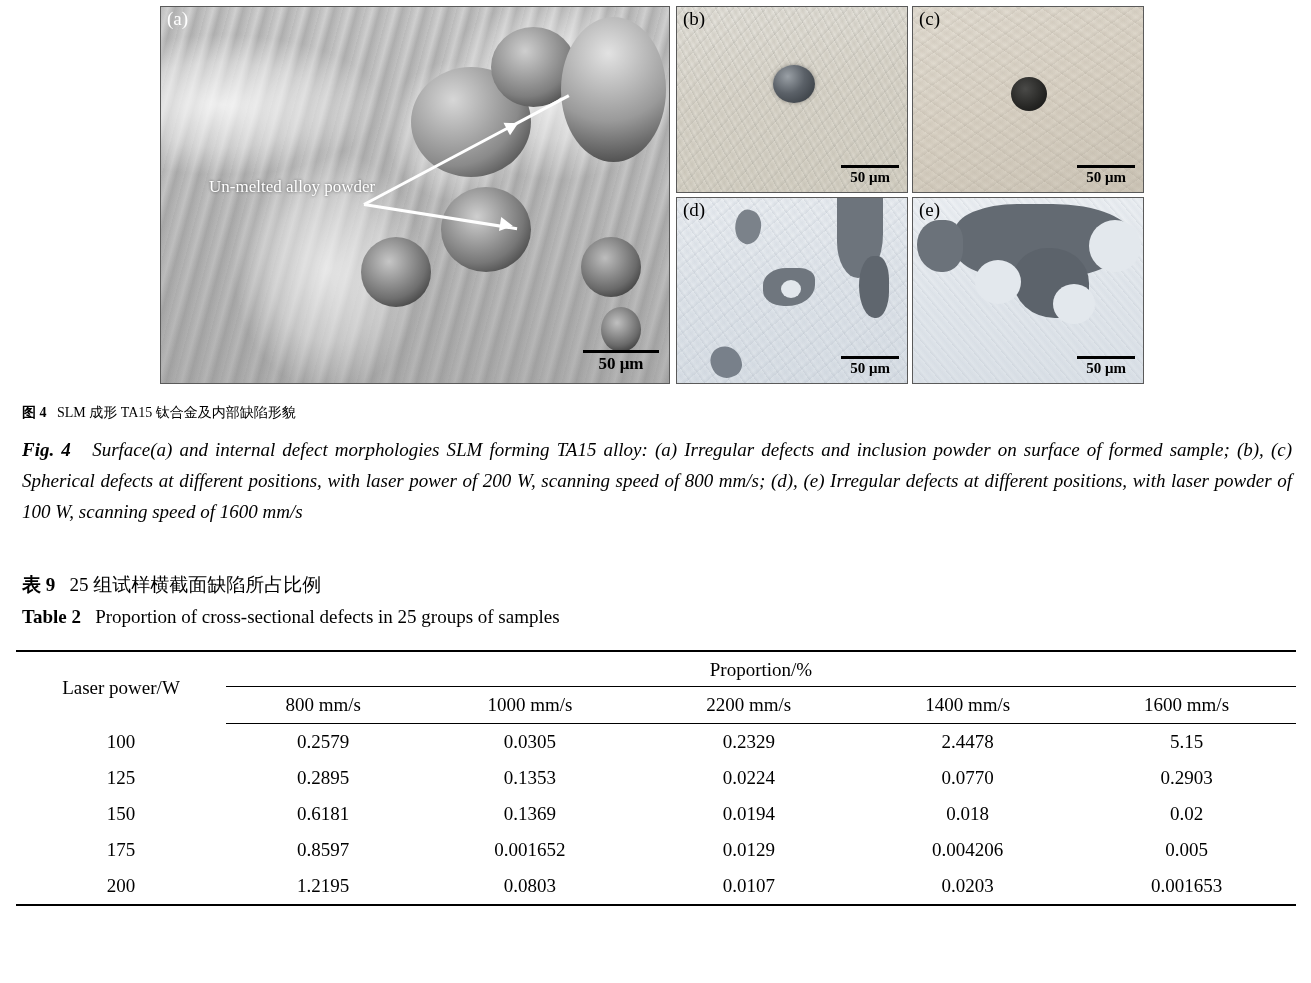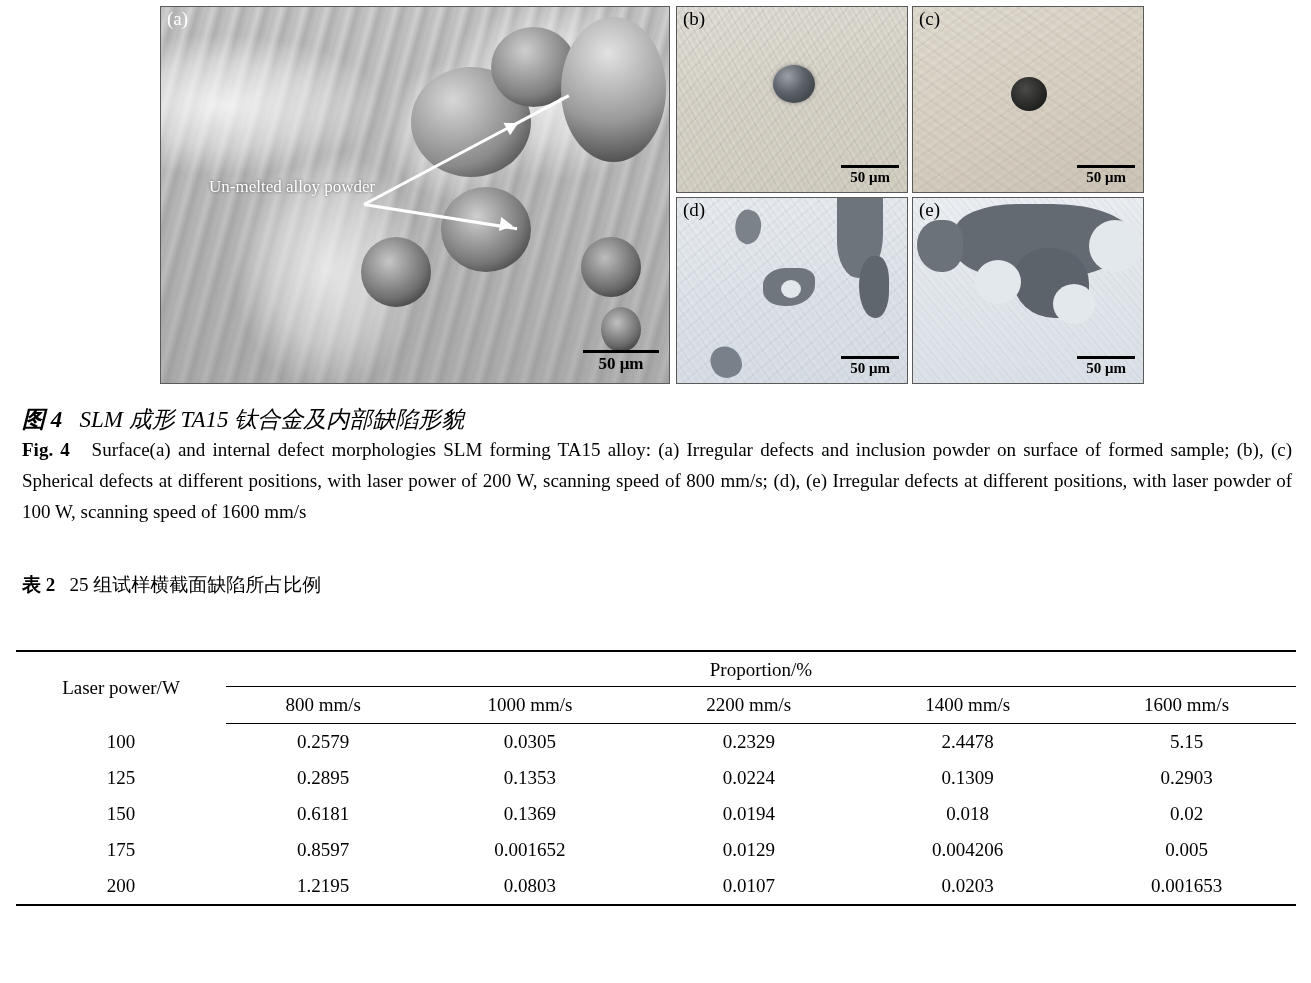--- a/index.html
+++ b/index.html
@@ -149,33 +149,33 @@
   .irr {
     position: absolute;
     background: #6e747c;
   }
 
   
   .caption-zh {
     position: absolute;
     left: 22px;
     top: 404px;
-    font-size: 23px;
-    font-family: "Liberation Serif", serif;
-    font-style: italic;
+    font-size: 14px;
+    font-family: "Liberation Serif", serif;
   }
   .caption-zh .lbl { font-weight: bold; }
   .caption-en {
     position: absolute;
     left: 22px;
     top: 434px;
     width: 1270px;
     font-size: 19px;
     line-height: 31px;
     text-align: justify;
+    font-style: italic;
   }
   .caption-en .lbl { font-weight: bold; }
 
   .table-title-zh {
     position: absolute;
     left: 22px;
     top: 572px;
     font-size: 19px;
   }
   .table-title-zh .lbl { font-weight: bold; }
@@ -302,24 +302,28 @@
     <span class="lbl">图 4</span>
     &nbsp;&nbsp;<span>SLM 成形 TA15 钛合金及内部缺陷形貌</span>
   </div>
 
   <div class="caption-en">
     <span class="lbl">Fig. 4</span>
     &nbsp;&nbsp;<span>Surface(a) and internal defect morphologies SLM forming TA15 alloy: (a) Irregular defects and inclusion powder on surface of formed sample; (b), (c) Spherical defects at different positions, with laser power of 200 W, scanning speed of 800 mm/s; (d), (e) Irregular defects at different positions, with laser powder of 100 W, scanning speed of 1600 mm/s</span>
   </div>
 
   <div class="table-title-zh">
-    <span class="lbl">表 2</span>
+    <span class="lbl">表 9</span>
     &nbsp;&nbsp;<span>25 组试样横截面缺陷所占比例</span>
   </div>
 
+  <div class="table-title-en">
+    <span class="lbl">Table 2</span>
+    &nbsp;&nbsp;<span>Proportion of cross-sectional defects in 25 groups of samples</span>
+  </div>
 
   <div class="table-wrap">
     <table class="defect-table">
       <tbody>
         <tr class="rule-top">
           <td class="col-lp" rowspan="2" style="vertical-align:middle;">Laser power/W</td>
           <td colspan="5" class="span-rule proportion-head">Proportion/%</td>
         </tr>
         <tr class="rule-mid">
           <td>800 mm/s</td>
@@ -335,21 +339,21 @@
           <td>0.0305</td>
           <td>0.2329</td>
           <td>2.4478</td>
           <td>5.15</td>
         </tr>
         <tr>
           <td>125</td>
           <td>0.2895</td>
           <td>0.1353</td>
           <td>0.0224</td>
-          <td>0.1309</td>
+          <td>0.0770</td>
           <td>0.2903</td>
         </tr>
         <tr>
           <td>150</td>
           <td>0.6181</td>
           <td>0.1369</td>
           <td>0.0194</td>
           <td>0.018</td>
           <td>0.02</td>
         </tr>

